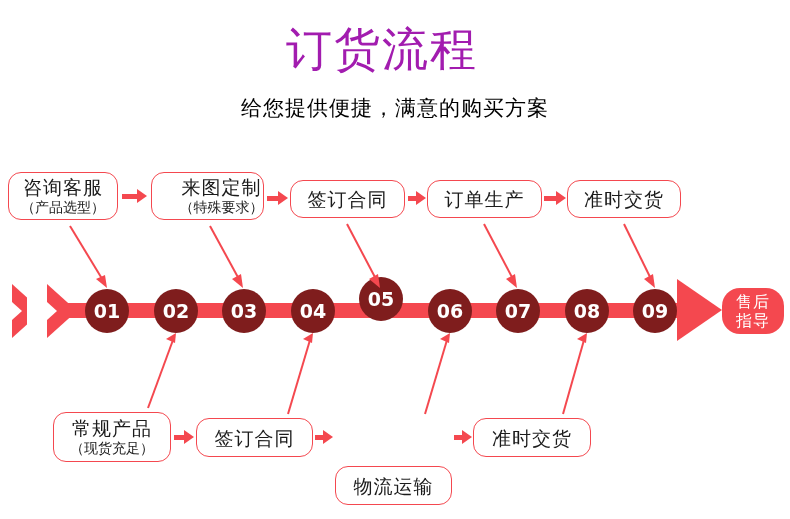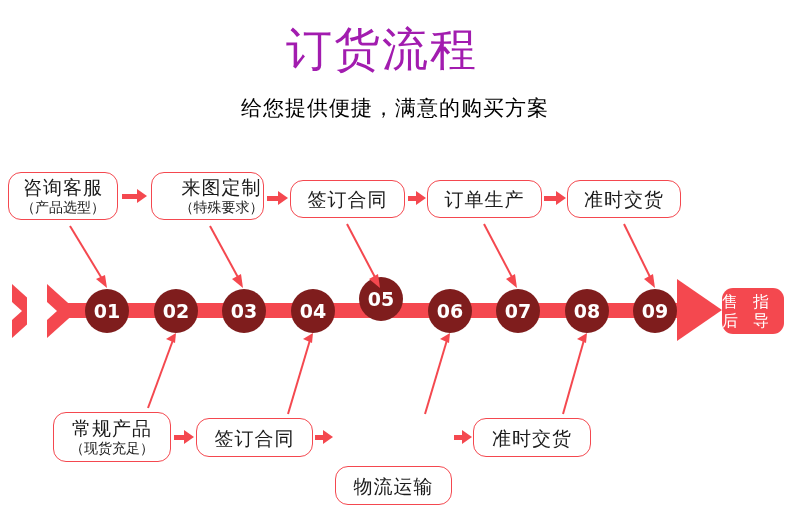--- a/index.html
+++ b/index.html
@@ -142,25 +142,25 @@
     letter-spacing: 0px;
   }
 
   
   .badge {
     position: absolute;
     left: 722px;
     top: 288px;
     width: 62px;
     height: 46px;
-    border-radius: 11px;
+    border-radius: 18px;
     background: #f4484f;
     color: #ffffff;
     display: flex;
-    flex-direction: row;
+    flex-direction: column;
     align-items: center;
     justify-content: center;
     font-size: 16px;
     line-height: 19px;
     letter-spacing: 1px;
   }
 
   
   .leader {
     position: absolute;

